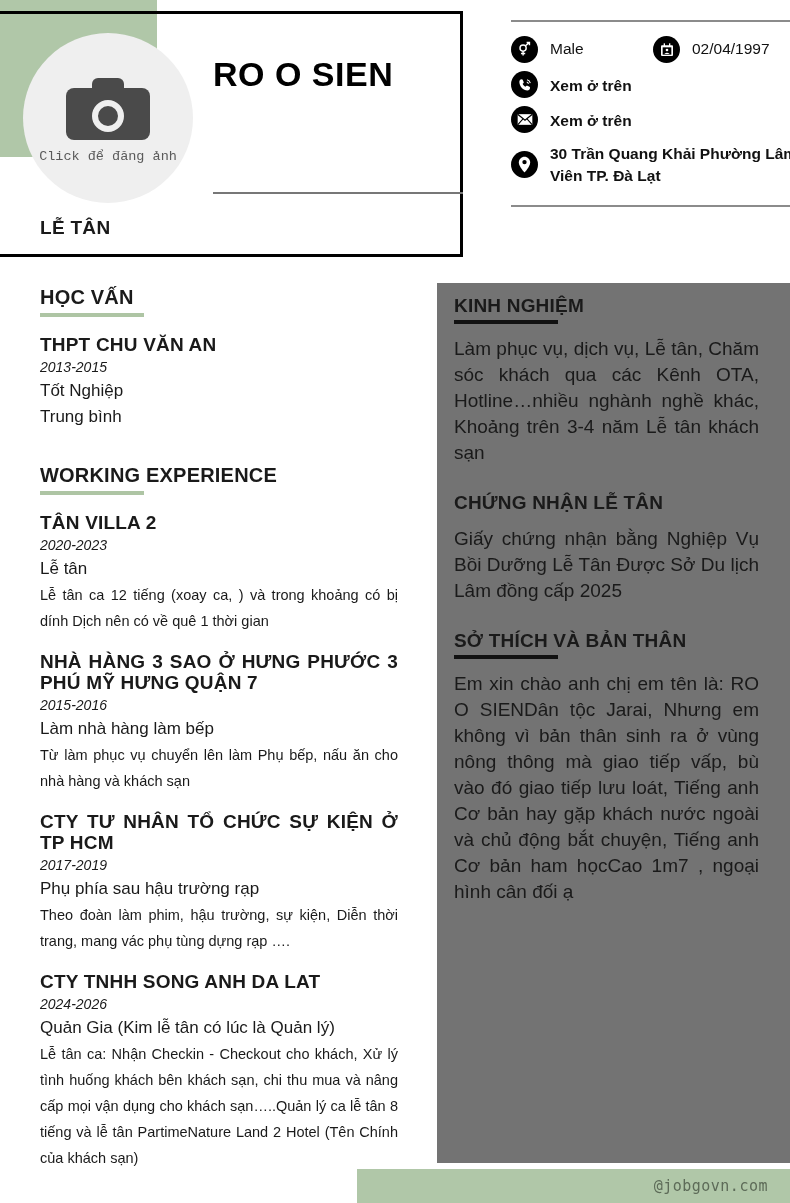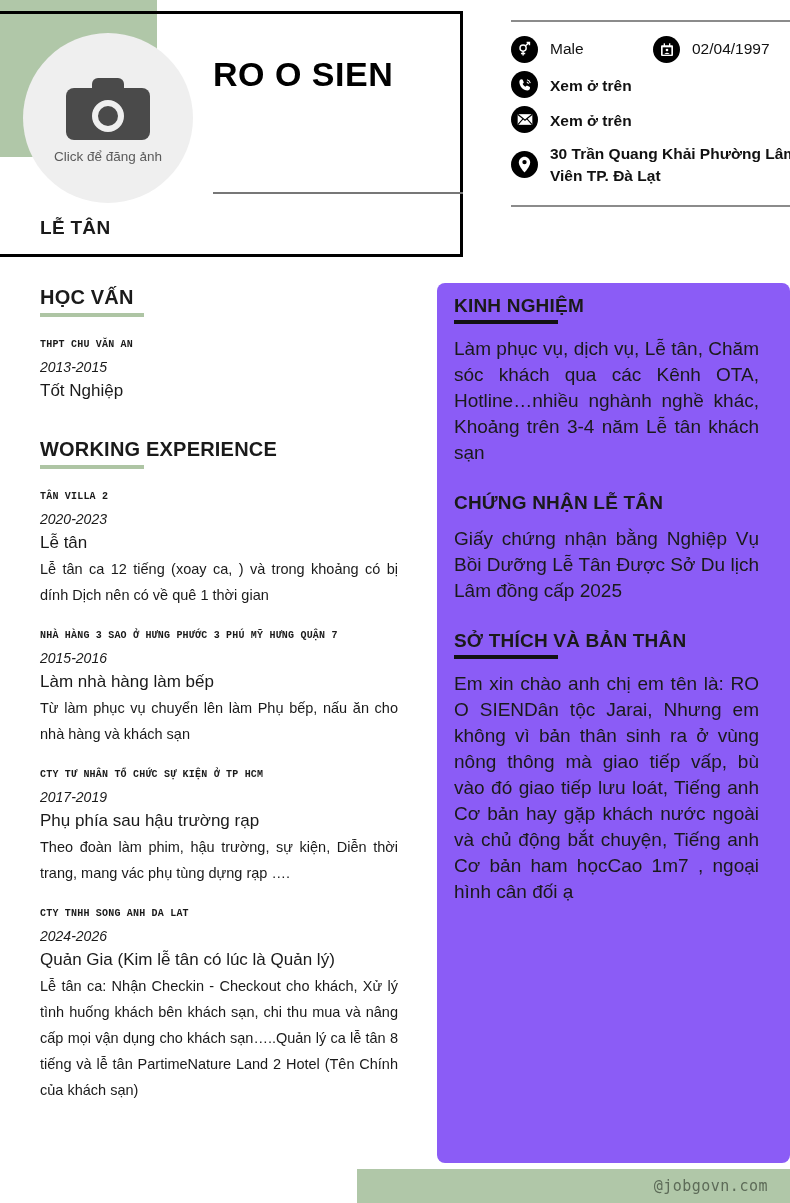--- a/index.html
+++ b/index.html
@@ -63,21 +63,21 @@
     position: absolute; left: 26px; bottom: 8px;
     width: 32px; height: 32px;
     border-radius: 50%;
     border: 6px solid #efefef;
     box-sizing: border-box;
   }
   .avatar-caption {
     font-size: 13.5px;
     color: #5a5a5a;
     margin-top: 9px;
-    font-family: Liberation Sans, sans-serif;
+    font-family: Liberation Mono, monospace;
   }
   .cv-name {
     position: absolute;
     left: 213px; top: 55px;
     font-size: 34px;
     font-weight: bold;
     letter-spacing: 0.5px;
     color: #000;
   }
   .name-rule {
@@ -133,22 +133,21 @@
   .left-col {
     position: absolute;
     left: 40px; top: 286px;
     width: 358px;
   }
   .right-panel {
     position: absolute;
     left: 437px; top: 283px;
     width: 353px;
     height: 880px;
-    background: #8b5cf6;
-    border-radius: 8px;
+    background: #737373;
   }
   .right-col {
     position: absolute;
     left: 17px; top: 12px;
     width: 305px;
   }
 
   .sec-head-left {
     font-size: 20px;
     font-weight: bold;
@@ -157,26 +156,25 @@
   }
   .rule-green { height: 4px; background: #aec5a4; margin-top: 4px; }
   .rule-black { height: 4px; background: #121212; margin-top: 3px; }
   .rule-w-hv { width: 104px; }
   .rule-w-we { width: 104px; }
   .rule-w-kn { width: 104px; }
   .rule-w-st { width: 104px; }
 
   .entry { margin-top: 17px; }
   .entry-title {
-    font-size: 10px;
+    font-size: 19px;
     font-weight: bold;
     letter-spacing: 0.2px;
     text-align: justify;
     line-height: 21px;
-    font-family: Liberation Mono, monospace;
   }
   .entry-date {
     font-size: 14px;
     font-style: italic;
     margin-top: 2px;
     line-height: 21px;
   }
   .entry-line {
     font-size: 17px;
     line-height: 26px;
@@ -311,20 +309,21 @@
   <div class="left-col">
 
     <div>
       <div class="sec-head-left">HỌC VẤN</div>
       <div class="rule-green rule-w-hv"></div>
 
       <div class="entry">
         <div class="entry-title">THPT CHU VĂN AN</div>
         <div class="entry-date">2013-2015</div>
         <div class="entry-line">Tốt Nghiệp</div>
+        <div class="entry-line">Trung bình</div>
       </div>
     </div>
 
     <div class="mt-gap">
       <div class="sec-head-left">WORKING EXPERIENCE</div>
       <div class="rule-green rule-w-we"></div>
 
       <div class="entry">
         <div class="entry-title">TÂN VILLA 2</div>
         <div class="entry-date">2020-2023</div>

